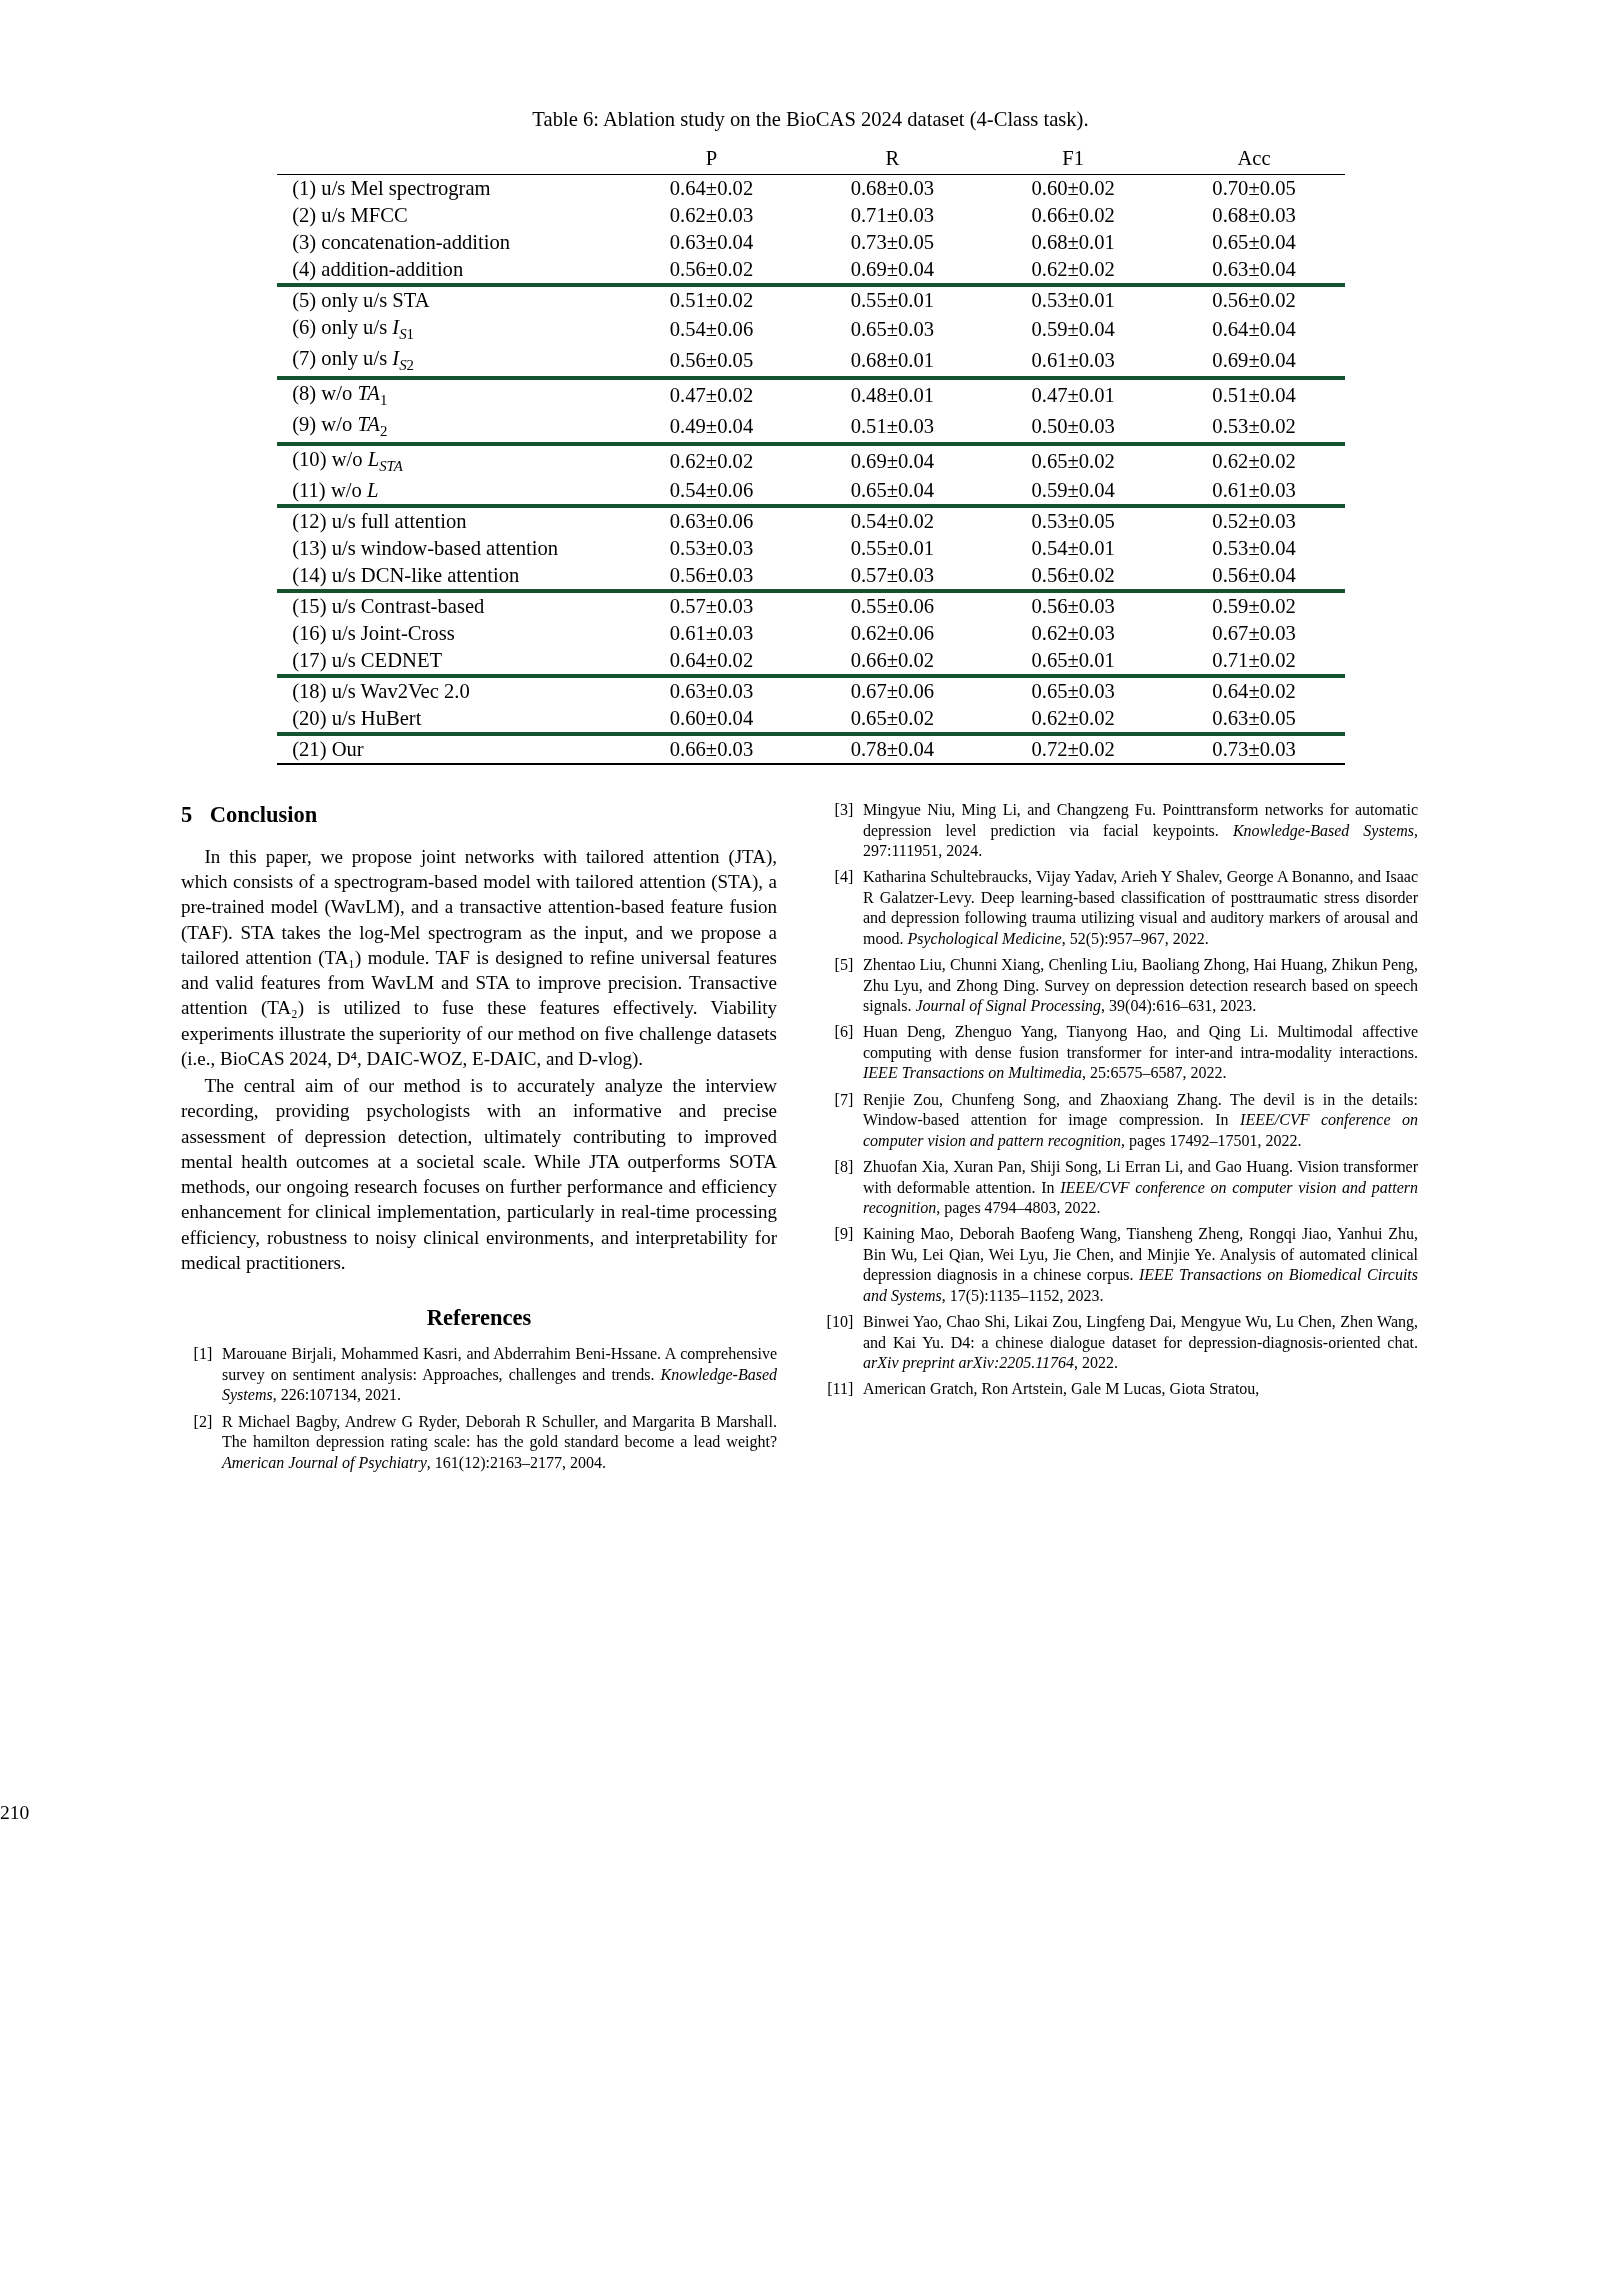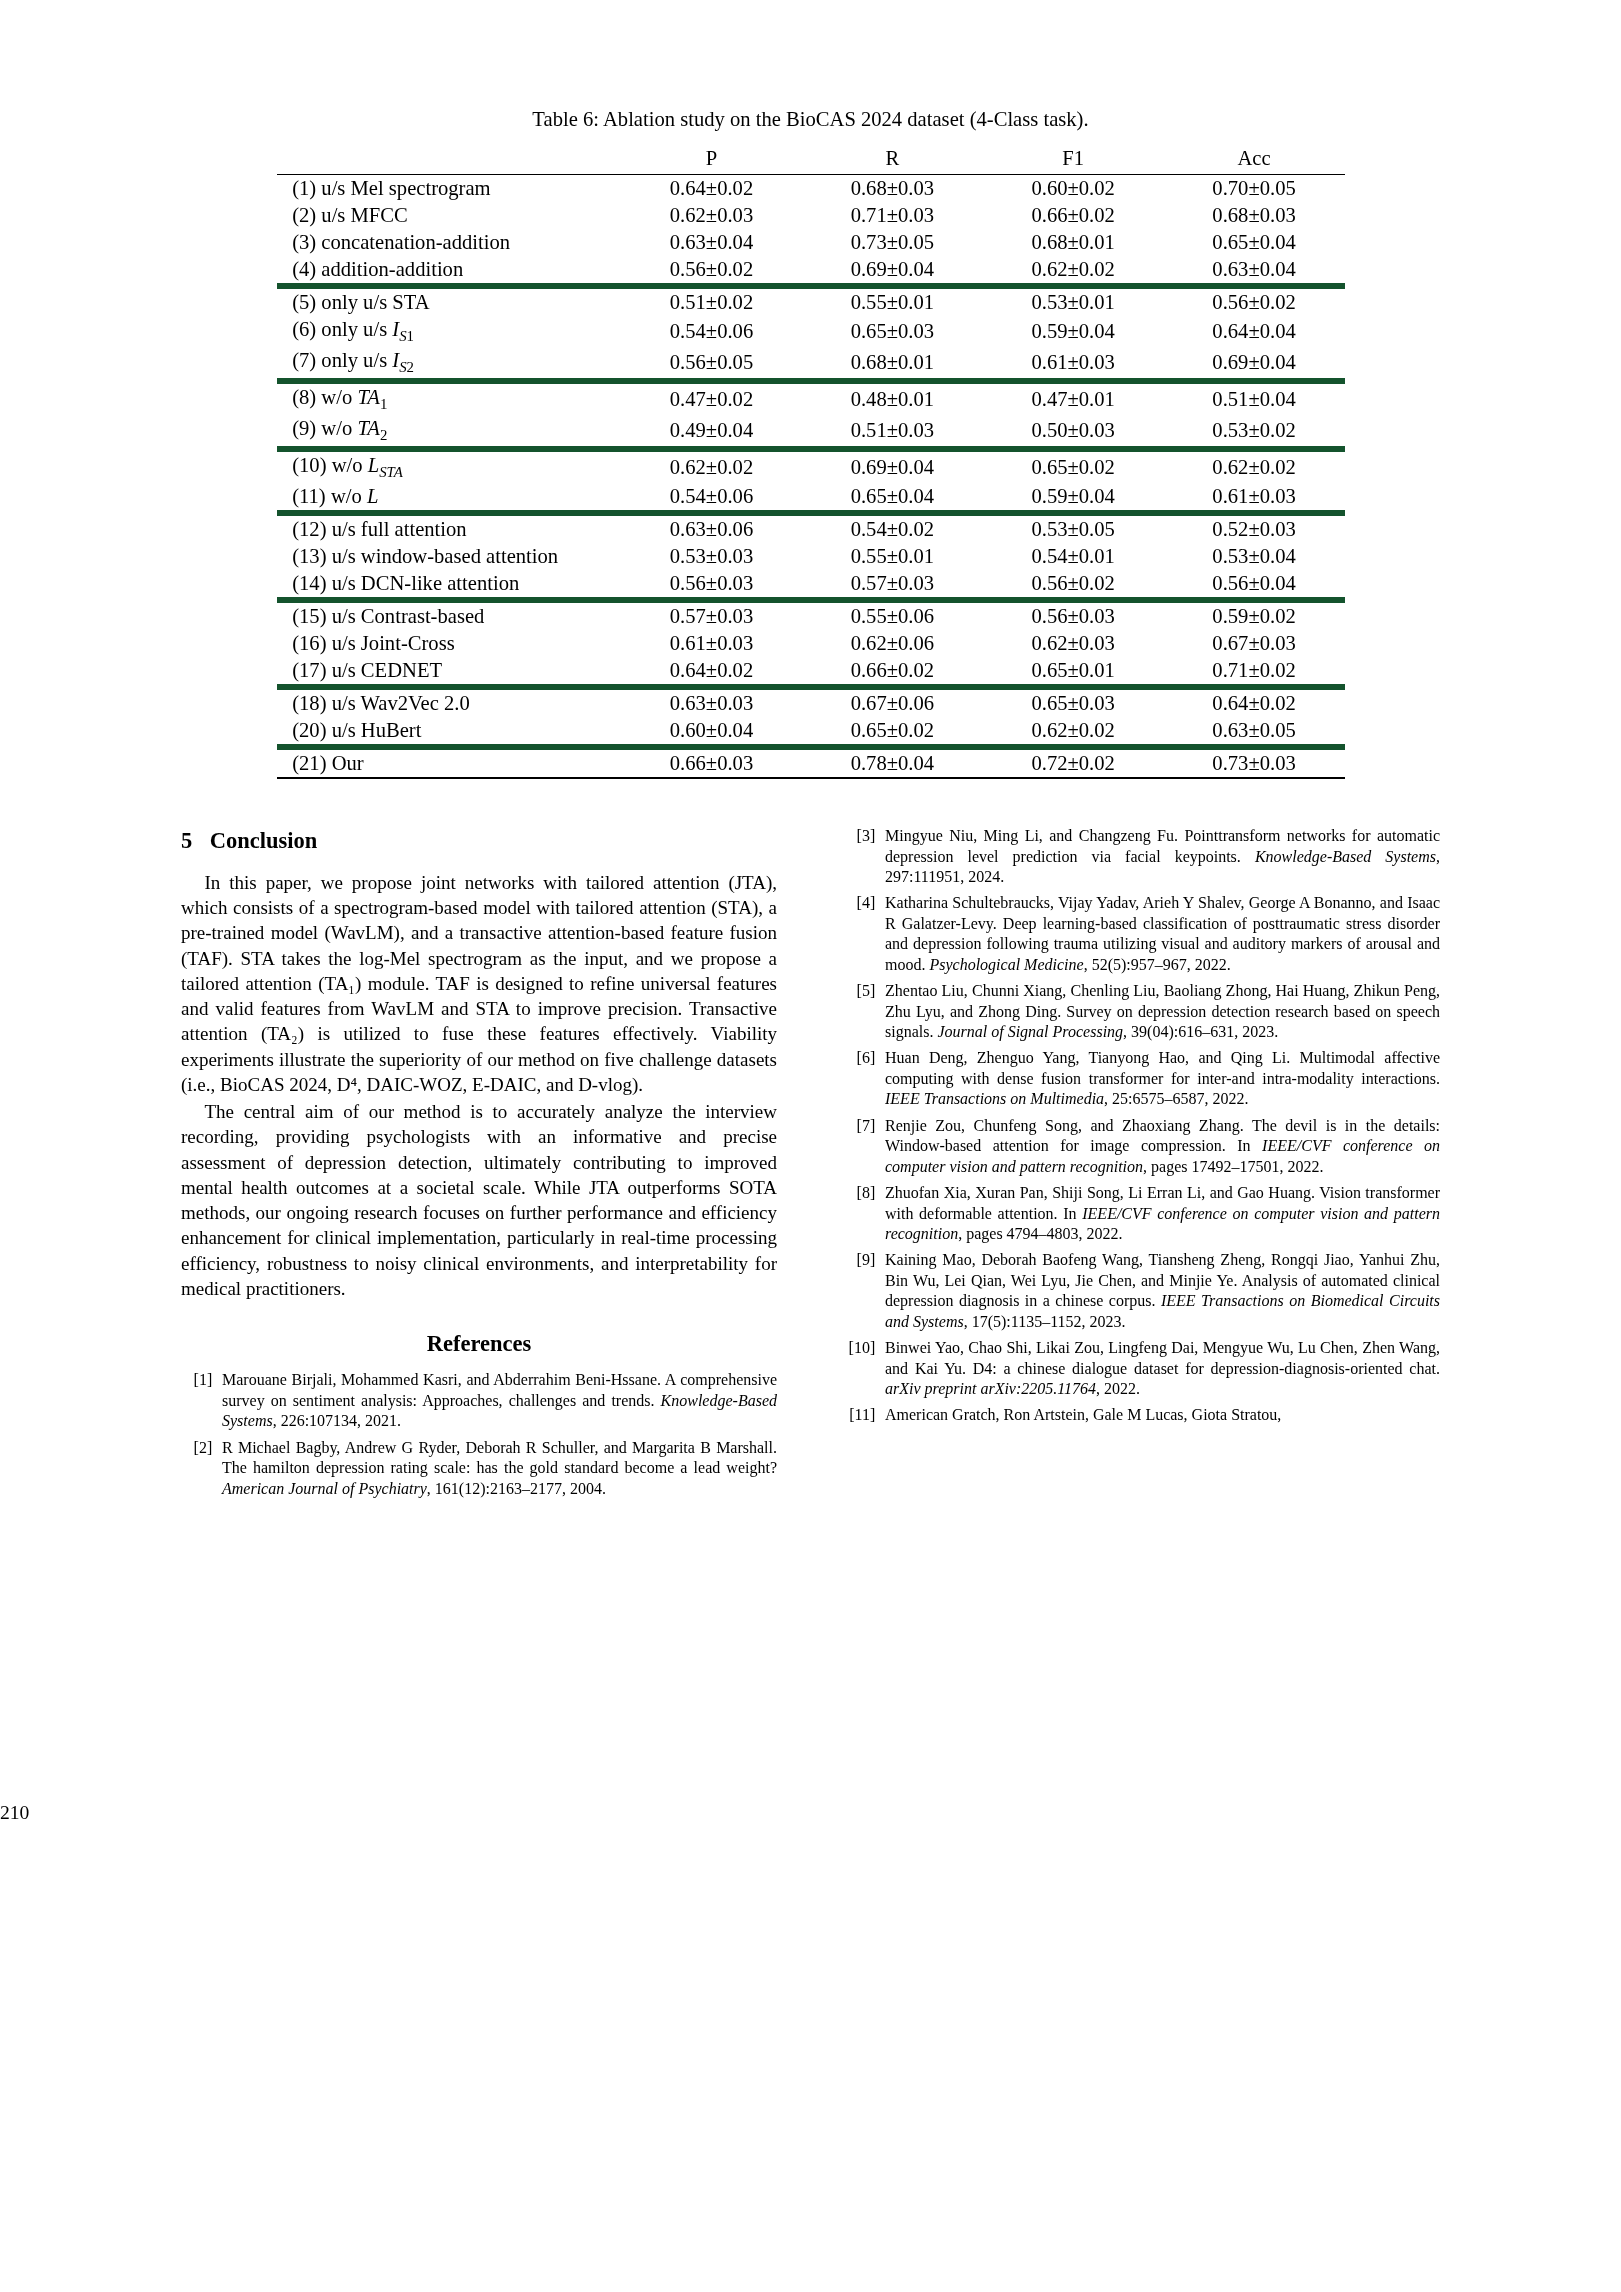--- a/index.html
+++ b/index.html
@@ -36,30 +36,30 @@
     font-weight:normal;
     text-align:center;
     white-space:nowrap;
   }
   table.ablation td.lbl, table.ablation th.lbl {
     text-align:left;
     padding-left:15.7px;
     width:323px;
   }
   table.ablation thead th { padding-bottom:3.9px; }
-  .rule-mid td { border-top:6px solid #14532d; }
+  .rule-mid td { border-top:4px solid #14532d; }
   .rule-head td, .rule-head th { border-bottom:1px solid #000; }
   .rule-bot td { border-bottom:2.2px solid #000; }
   sub { font-size:0.72em; }
 
   
   .columns {
-    margin-top:47px;
+    margin-top:35px;
     display:flex;
-    gap:67px;
+    gap:45px;
     font-size:19px;
     line-height:1.33;
   }
   .col { width:596px; }
   h2.sec {
     font-size:22.5px;
     font-weight:bold;
     margin:0 0 13.7px 0;
     font-family:"Liberation Serif", serif;
   }

